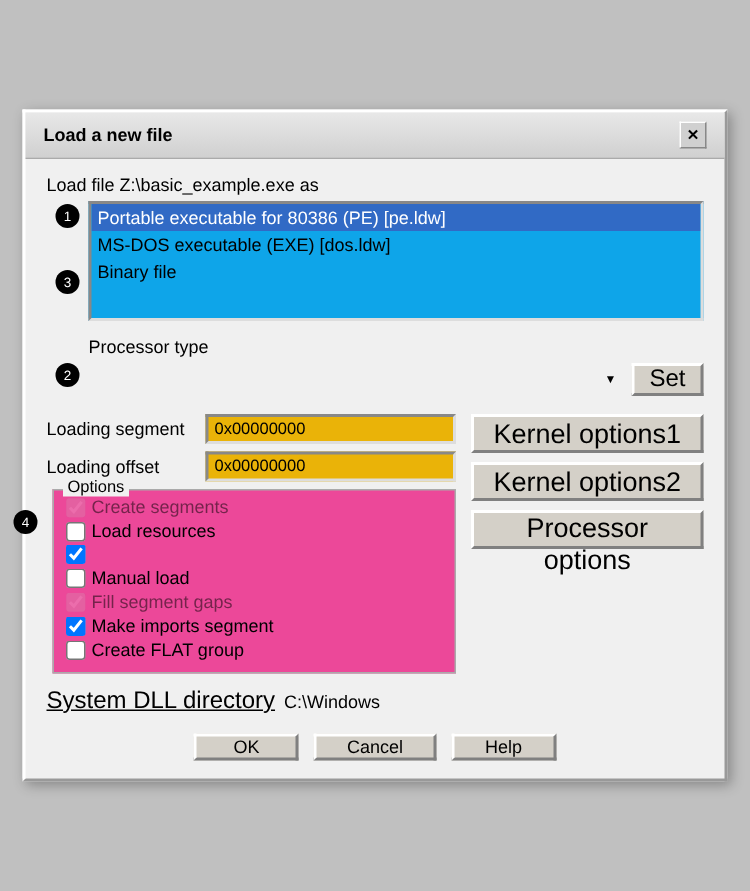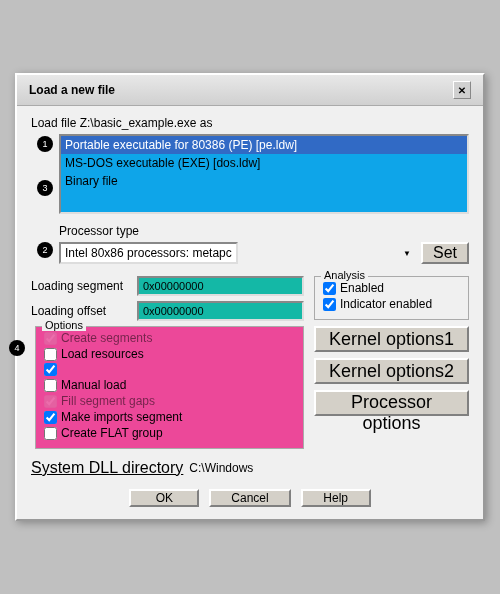--- a/index.html
+++ b/index.html
@@ -154,21 +154,21 @@
       gap: 6px;
     }
     .field-label {
       width: 100px;
       font-size: 12px;
       white-space: nowrap;
     }
     .field-input {
       flex: 1;
       height: 20px;
-      background: #14b8a6;
+      background: #eab308;
       border: 2px inset #999;
       border-top: 2px solid #888;
       border-left: 2px solid #888;
       border-bottom: 2px solid #ddd;
       border-right: 2px solid #ddd;
       padding: 1px 4px;
       font-size: 11px;
     }
     .analysis-box {
       border: 1px solid #aaa;
@@ -302,23 +302,20 @@
           <span>Binary file</span>
         </div>
       </div>
     </div>
 
     <div style="position:relative; margin-left:28px; margin-bottom:10px;">
       <div class="badge" style="position:absolute; left:-22px; top:18px;">2</div>
       <div class="processor-label">Processor type</div>
       <div class="processor-row">
         <div class="select-wrapper">
-          <select class="select-box">
-            <option>Intel 80x86 processors: metapc</option>
-          </select>
           <span class="select-arrow">▼</span>
         </div>
         <button class="set-btn">Set</button>
       </div>
     </div>
 
     <div class="main-area">
 
       <div class="left-col">
 
@@ -361,31 +358,20 @@
             <div class="check-row">
               <input type="checkbox" style="">
               <span class="check-label">Create FLAT group</span>
             </div>
           </div>
         </div>
       </div>
 
       <div class="right-col">
 
-        <div class="analysis-box">
-          <span class="analysis-legend">Analysis</span>
-          <div class="check-row">
-            <input type="checkbox" checked="" style="">
-            <span class="check-label">Enabled</span>
-          </div>
-          <div class="check-row">
-            <input type="checkbox" checked="" style="">
-            <span class="check-label">Indicator enabled</span>
-          </div>
-        </div>
 
         <button class="action-btn">Kernel options1</button>
         <button class="action-btn">Kernel options2</button>
         <button class="action-btn">Processor options</button>
       </div>
     </div>
 
     <div class="dll-row">
       <span class="dll-label">System DLL directory</span>
       <span class="dll-value">C:\Windows</span>

